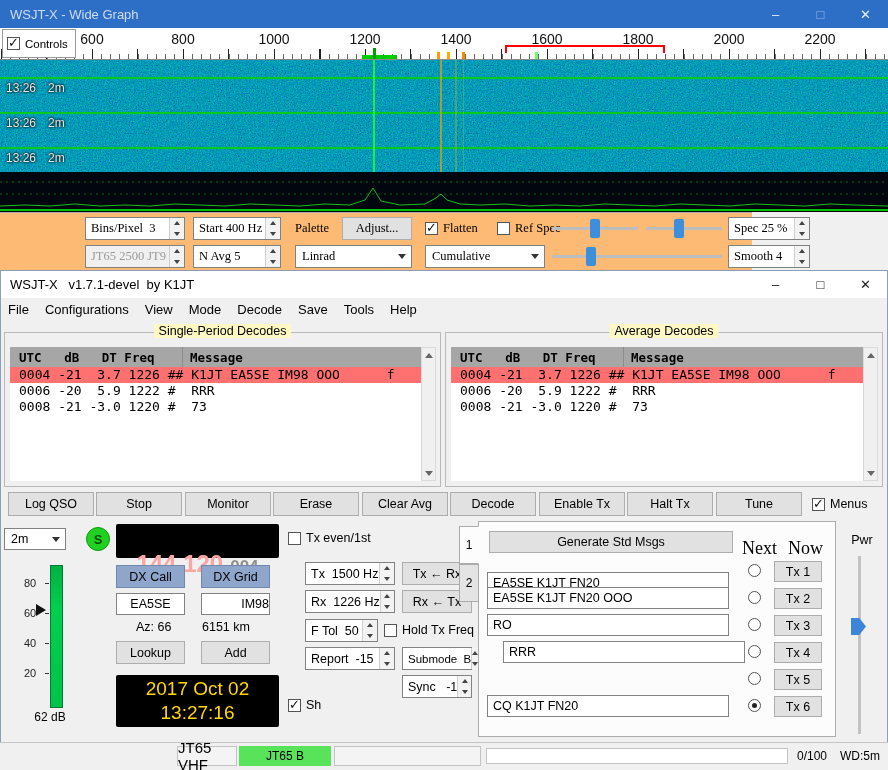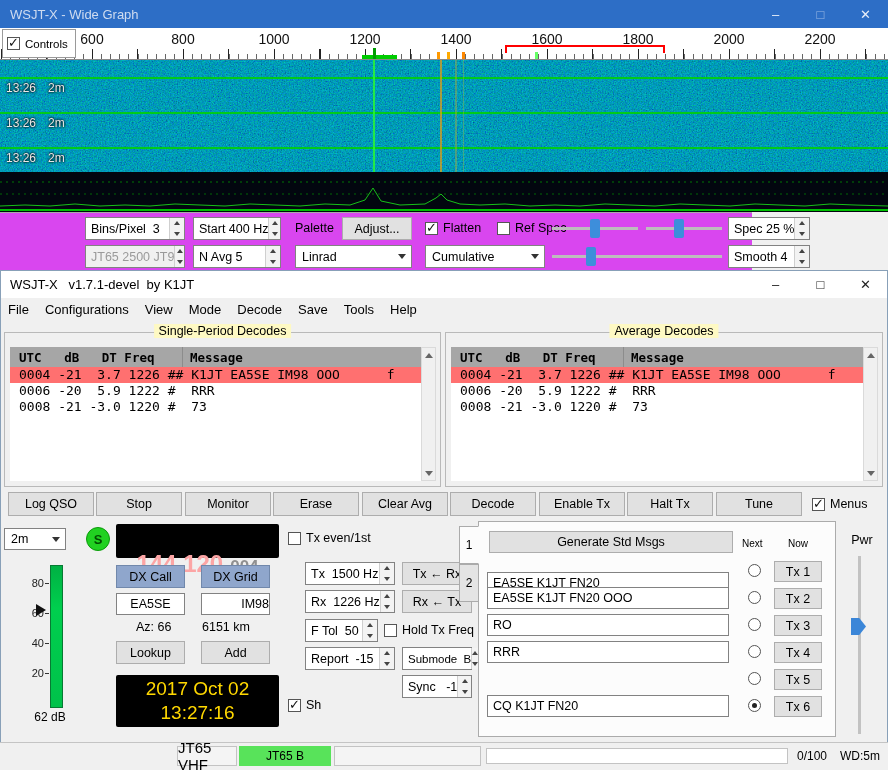--- a/index.html
+++ b/index.html
@@ -50,21 +50,21 @@
   .freq-label { position:absolute; top:3px; transform:translateX(-50%); font-size:14px; color:#111; }
   .ticks-minor { position:absolute; left:1px; right:0; bottom:0; height:5px;
     background:repeating-linear-gradient(90deg,#666 0,#666 1px,transparent 1px,transparent 9.1px); }
   .ticks-major { position:absolute; left:1px; right:0; bottom:0; height:10px;
     background:repeating-linear-gradient(90deg,#222 0,#222 1px,transparent 1px,transparent 45.5px); }
   .rx-bracket { position:absolute; left:505px; top:17px; width:160px; height:8px; border-top:2px solid #f00; border-left:2px solid #f00; border-right:2px solid #f00; }
   .tx-marker { position:absolute; left:362px; bottom:0; width:35px; height:4px; background:#00cc00; }
   .tx-tick { position:absolute; left:373px; bottom:0; width:3px; height:11px; background:#009c00; }
   .scale-mark { position:absolute; bottom:0; width:3px; height:7px; }
   .wf-label { position:absolute; color:#e8e8e8; font-size:12px; text-shadow:0 0 3px #000, 0 0 2px #000; }
-  .wg-controls { left:0; top:212px; width:752px; height:58px; background:#d946ef; border-top:1px solid #aaa; }
+  .wg-controls { left:0; top:212px; width:752px; height:58px; background:#fdba74; border-top:1px solid #aaa;font-family:Liberation Serif, serif; }
   .wg-label { position:absolute; font-size:12.5px; }
 
   
   .mw-frame { left:0; top:270px; width:888px; height:500px; border:1px solid #88a0b8; pointer-events:none; }
   .mw-titlebar { left:0; top:270px; width:888px; height:28px; background:#fff; display:flex; align-items:center; color:#000; }
   .mw-title { padding-left:10px; font-size:13px; white-space:pre; }
   .mw-buttons { margin-left:auto; display:flex; height:100%; }
   .mw-buttons .win-btn { color:#222; }
   .menubar { left:0; top:298px; width:888px; height:22px; background:#f0f0f0; display:flex; align-items:center; }
   .menu-item { padding:3px 8px; font-size:13px; }
@@ -75,33 +75,33 @@
   .dh-msg { padding-left:7px; }
   .decode-list { position:absolute; left:5px; right:19px; top:34px; bottom:5px; background:#fff; font-family:"DejaVu Sans Mono",monospace; font-size:13px; line-height:16px; overflow:hidden; }
   .decode-row { padding-left:9px; white-space:pre; }
   .decode-row.hl { background:#ff7070; }
   .action-btn { position:absolute; top:492px; width:86px; height:24px; }
   .s-circle { left:86px; top:527px; width:24px; height:24px; border-radius:50%; background:#21d121; border:1px solid #0a9a0a; display:flex; align-items:center; justify-content:center; font-weight:bold; color:#024d02; font-size:13px; }
   .freq-display { left:116px; top:524px; width:163px; height:34px; background:#000; display:flex; align-items:baseline; justify-content:center; gap:7px; border-radius:2px; }
   .freq-mhz { color:#fca5a5; font-size:24px; font-weight:bold; line-height:32px;margin-top:24px; }
   .freq-hz { color:#909090; font-size:17px; font-weight:bold; }
   .meter-bar { left:50px; top:565px; width:13px; height:143px; background:linear-gradient(#00b143,#00cf4e 30%,#00c24a); border:1px solid #077a33; }
-  .meter-label { position:absolute; width:20px; text-align:right; font-size:11px; color:#222; }
+  .meter-label { position:absolute; width:20px; text-align:left; font-size:11px; color:#222; }
   .meter-tick { position:absolute; left:45px; width:4px; height:1px; background:#333; }
   .meter-pointer { position:absolute; left:36px; top:604px; width:0; height:0; border-top:6px solid transparent; border-bottom:6px solid transparent; border-left:10px solid #111; }
   .dx-btn { background:#8fa6cc; border:1px solid #7188ab; }
   .dt-display { left:116px; top:675px; width:163px; height:52px; background:#000; display:flex; flex-direction:column; align-items:center; justify-content:center; border-radius:2px; }
   .dt-line { color:#ffd800; font-size:19px; line-height:24px; }
   .side-tab { position:absolute; left:459px; width:20px; border:1px solid #ababab; display:flex; align-items:center; justify-content:center; font-size:12px; background:#e4e4e4; }
   .side-tab.selected { background:#fcfcfc; border-right:1px solid #fcfcfc; z-index:3; }
   .msg-panel { left:478px; top:521px; width:358px; height:216px; background:#fcfcfc; border:1px solid #ababab; z-index:2; }
   .msg-field { position:absolute; left:487px; width:242px; height:22px; padding-left:5px; }
   .msg-radio { position:absolute; left:748px; }
   .msg-tx-btn { position:absolute; left:774px; width:48px; height:21px; }
-  .col-label { position:absolute; font-size:10px; }
+  .col-label { position:absolute; font-size:18px;font-family:Liberation Serif, serif; }
   .vslider-track { position:absolute; left:858px; top:556px; width:3px; height:178px; background:#c2c2c2; }
   .vslider-handle { position:absolute; left:851px; top:618px; width:15px; height:17px; background:#3b86d8;
     clip-path: polygon(0 0, 55% 0, 100% 50%, 55% 100%, 0 100%); }
 
   
   .statusbar { left:0; top:742px; width:888px; height:28px; background:#f0f0f0; border-top:1px solid #c4c4c4; }
   .sb-panel { position:absolute; top:3px; height:20px; display:flex; align-items:center; justify-content:center; font-size:11.5px; }
   .sb-sunken { border:1px solid #c3c3c3; background:#f4f4f4; }
 </style>
 </head>
@@ -425,21 +425,21 @@
   <div class="btn msg-tx-btn abs" style="top:561px;z-index:4">Tx 1</div>
 
   <input class="field msg-field" style="top: 587px; z-index: 4;" value="EA5SE K1JT FN20 OOO">
   <span class="radio msg-radio abs" style="top:591px;z-index:4"></span>
   <div class="btn msg-tx-btn abs" style="top:588px;z-index:4">Tx 2</div>
 
   <input class="field msg-field" style="top: 614px; z-index: 4;" value="RO">
   <span class="radio msg-radio abs" style="top:618px;z-index:4"></span>
   <div class="btn msg-tx-btn abs" style="top:615px;z-index:4">Tx 3</div>
 
-  <input class="field msg-field" style="top: 641px; z-index: 4;" value="RRR">
+  <input class="field msg-field" style="top: 641px; z-index: 4; margin-left: 16px;" value="RRR">
   <span class="radio msg-radio abs" style="top:645px;z-index:4"></span>
   <div class="btn msg-tx-btn abs" style="top:642px;z-index:4">Tx 4</div>
 
   <span class="radio msg-radio abs" style="top:672px;z-index:4"></span>
   <div class="btn msg-tx-btn abs" style="top:669px;z-index:4">Tx 5</div>
 
   <input class="field msg-field" style="top: 695px; z-index: 4;" value="CQ K1JT FN20">
   <span class="radio selected msg-radio abs" style="top:699px;z-index:4"></span>
   <div class="btn msg-tx-btn abs" style="top:696px;z-index:4">Tx 6</div>
 

